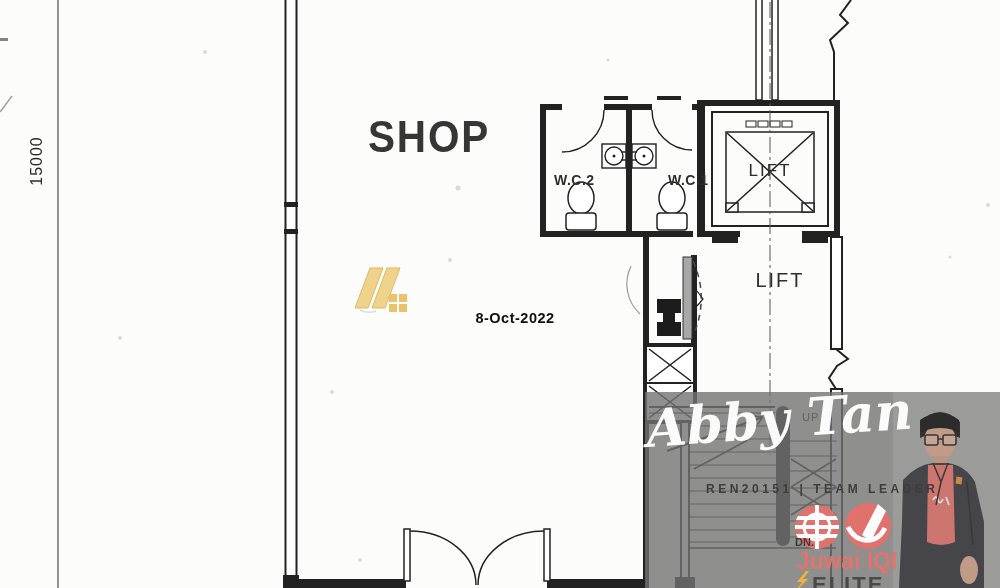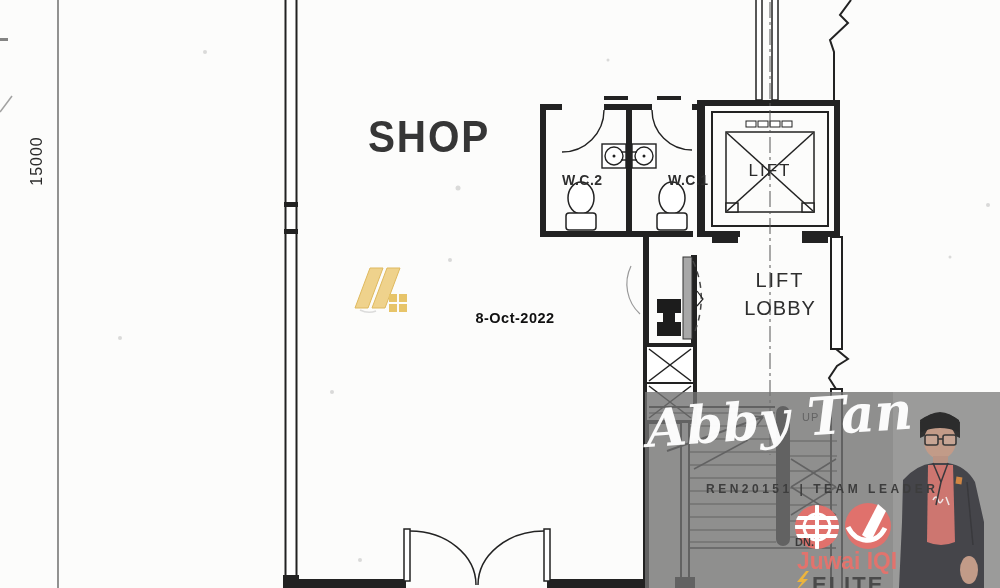--- a/index.html
+++ b/index.html
@@ -4,21 +4,21 @@
 <style>
   html,body{margin:0;padding:0;background:#e8e8e8;}
   #canvas{
     position:relative;width:1000px;height:588px;overflow:hidden;
     background:#fcfcfb;font-family:"Liberation Sans",sans-serif;
   }
   #canvas svg{position:absolute;left:0;top:0;pointer-events:none;}
   .lbl{position:absolute;color:#2e2e2e;white-space:nowrap;}
   .lbl-shop{left:368px;top:112px;font-size:44px;font-weight:600;letter-spacing:2px;transform:scaleX(.92);transform-origin:left top;color:#363636;}
   .lbl-dim{left:-18px;top:152px;width:110px;text-align:center;font-size:16px;letter-spacing:1px;transform:rotate(-90deg);color:#2b2b2b;}
-  .lbl-wc2{left:554px;top:172px;font-size:14px;font-weight:700;letter-spacing:.5px;margin-left:8px;}
+  .lbl-wc2{left:554px;top:172px;font-size:14px;font-weight:700;letter-spacing:.5px;}
   .lbl-wc1{left:647px;top:172px;font-size:14px;font-weight:700;letter-spacing:.5px;margin-left:21px;}
   .lbl-lift{left:720px;top:161px;width:100px;text-align:center;font-size:17px;letter-spacing:2px;color:#2b2b2b;}
   .lbl-lobby1{left:730px;top:269px;width:100px;text-align:center;font-size:20px;letter-spacing:2px;}
   .lbl-lobby2{left:725px;top:297px;width:110px;text-align:center;font-size:20px;letter-spacing:1px;}
   .lbl-up{left:802px;top:411px;font-size:11px;font-weight:400;letter-spacing:1px;color:#222;text-align:center;}
   
   .wm-miea{left:404px;top:261px;font-size:45px;font-weight:700;letter-spacing:1px;color:#8a8a8a;}
   .wm-mls{left:537px;top:261px;font-size:45px;font-weight:300;letter-spacing:2px;color:#c3c3c3;}
   .wm-date{left:450px;top:310px;width:130px;text-align:center;font-size:14.5px;font-weight:700;color:#101010;letter-spacing:.5px;}
   
@@ -208,21 +208,20 @@
       </g>
     </g>
   </svg>
 
   <div class="lbl lbl-dim">15000</div>
   <div class="lbl lbl-shop">SHOP</div>
   <div class="lbl lbl-wc2">W.C.2</div>
   <div class="lbl lbl-wc1">W.C.1</div>
   <div class="lbl lbl-lift">LIFT</div>
   <div class="lbl lbl-lobby1">LIFT</div>
-  <div class="lbl lbl-lobby2">LOBBY</div>
   <div class="lbl lbl-up">UP</div>
 
   <div class="band"></div>
   <div class="photo-zone"></div>
 
   <svg width="1000" height="588" viewBox="0 0 1000 588">
 
     <g>
       <polygon points="355,308 370,268 383,268 368,308" fill="#efd28c" stroke="#dfb95e" stroke-width="1"></polygon>
       <polygon points="372,308 387,268 400,268 385,308" fill="#efd28c" stroke="#dfb95e" stroke-width="1"></polygon>

